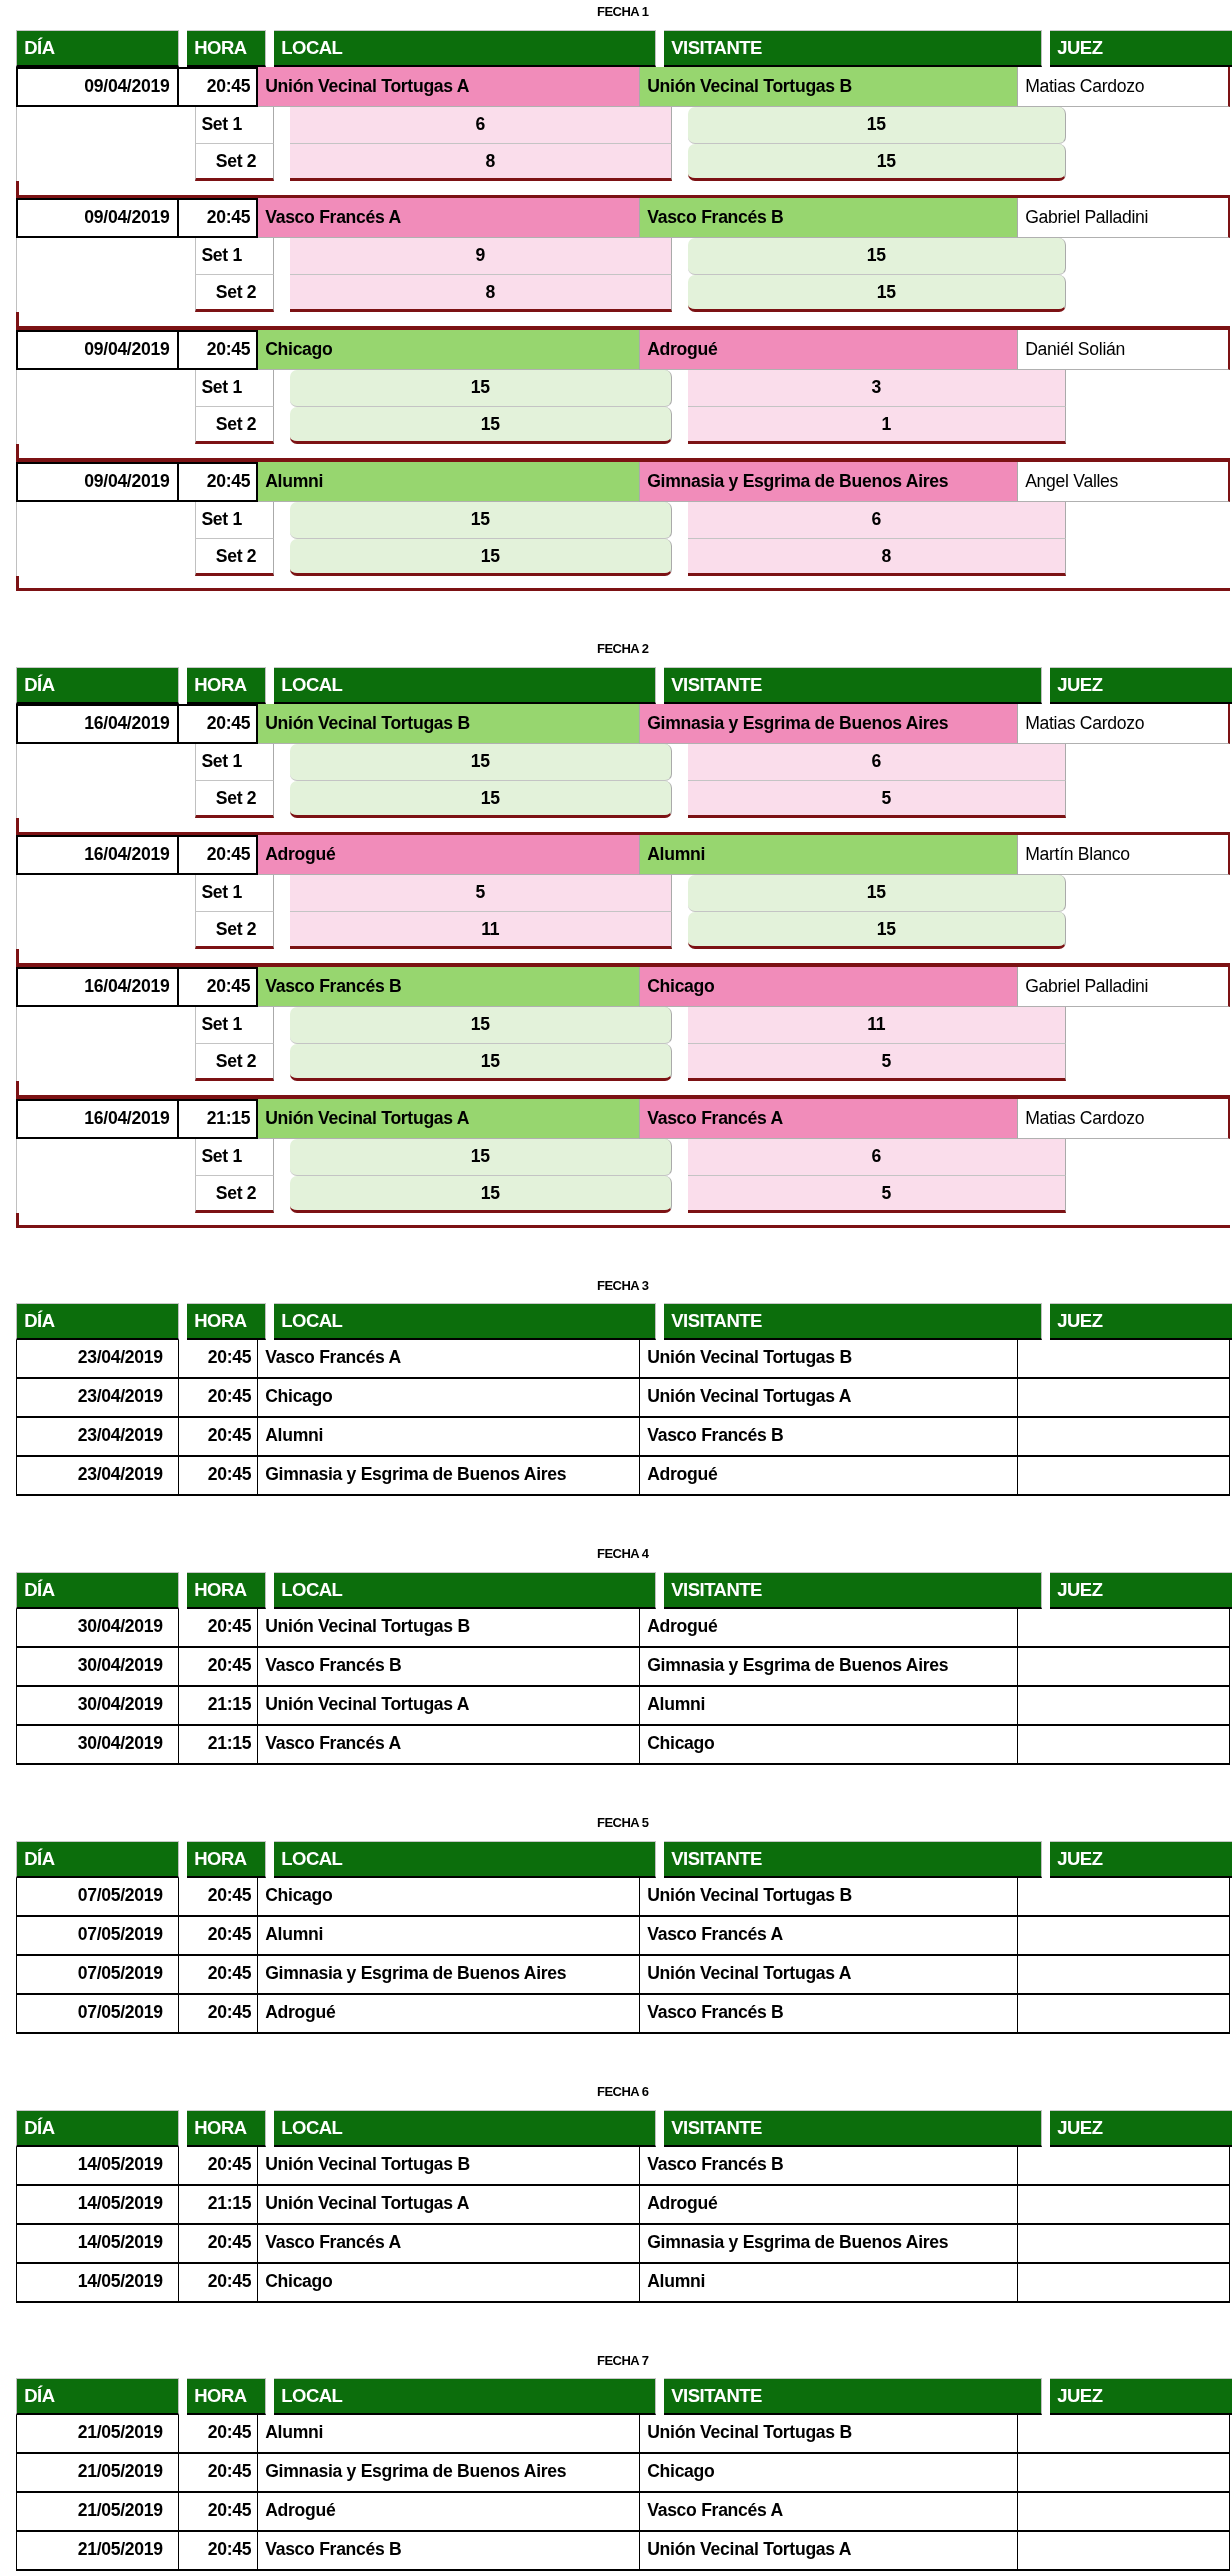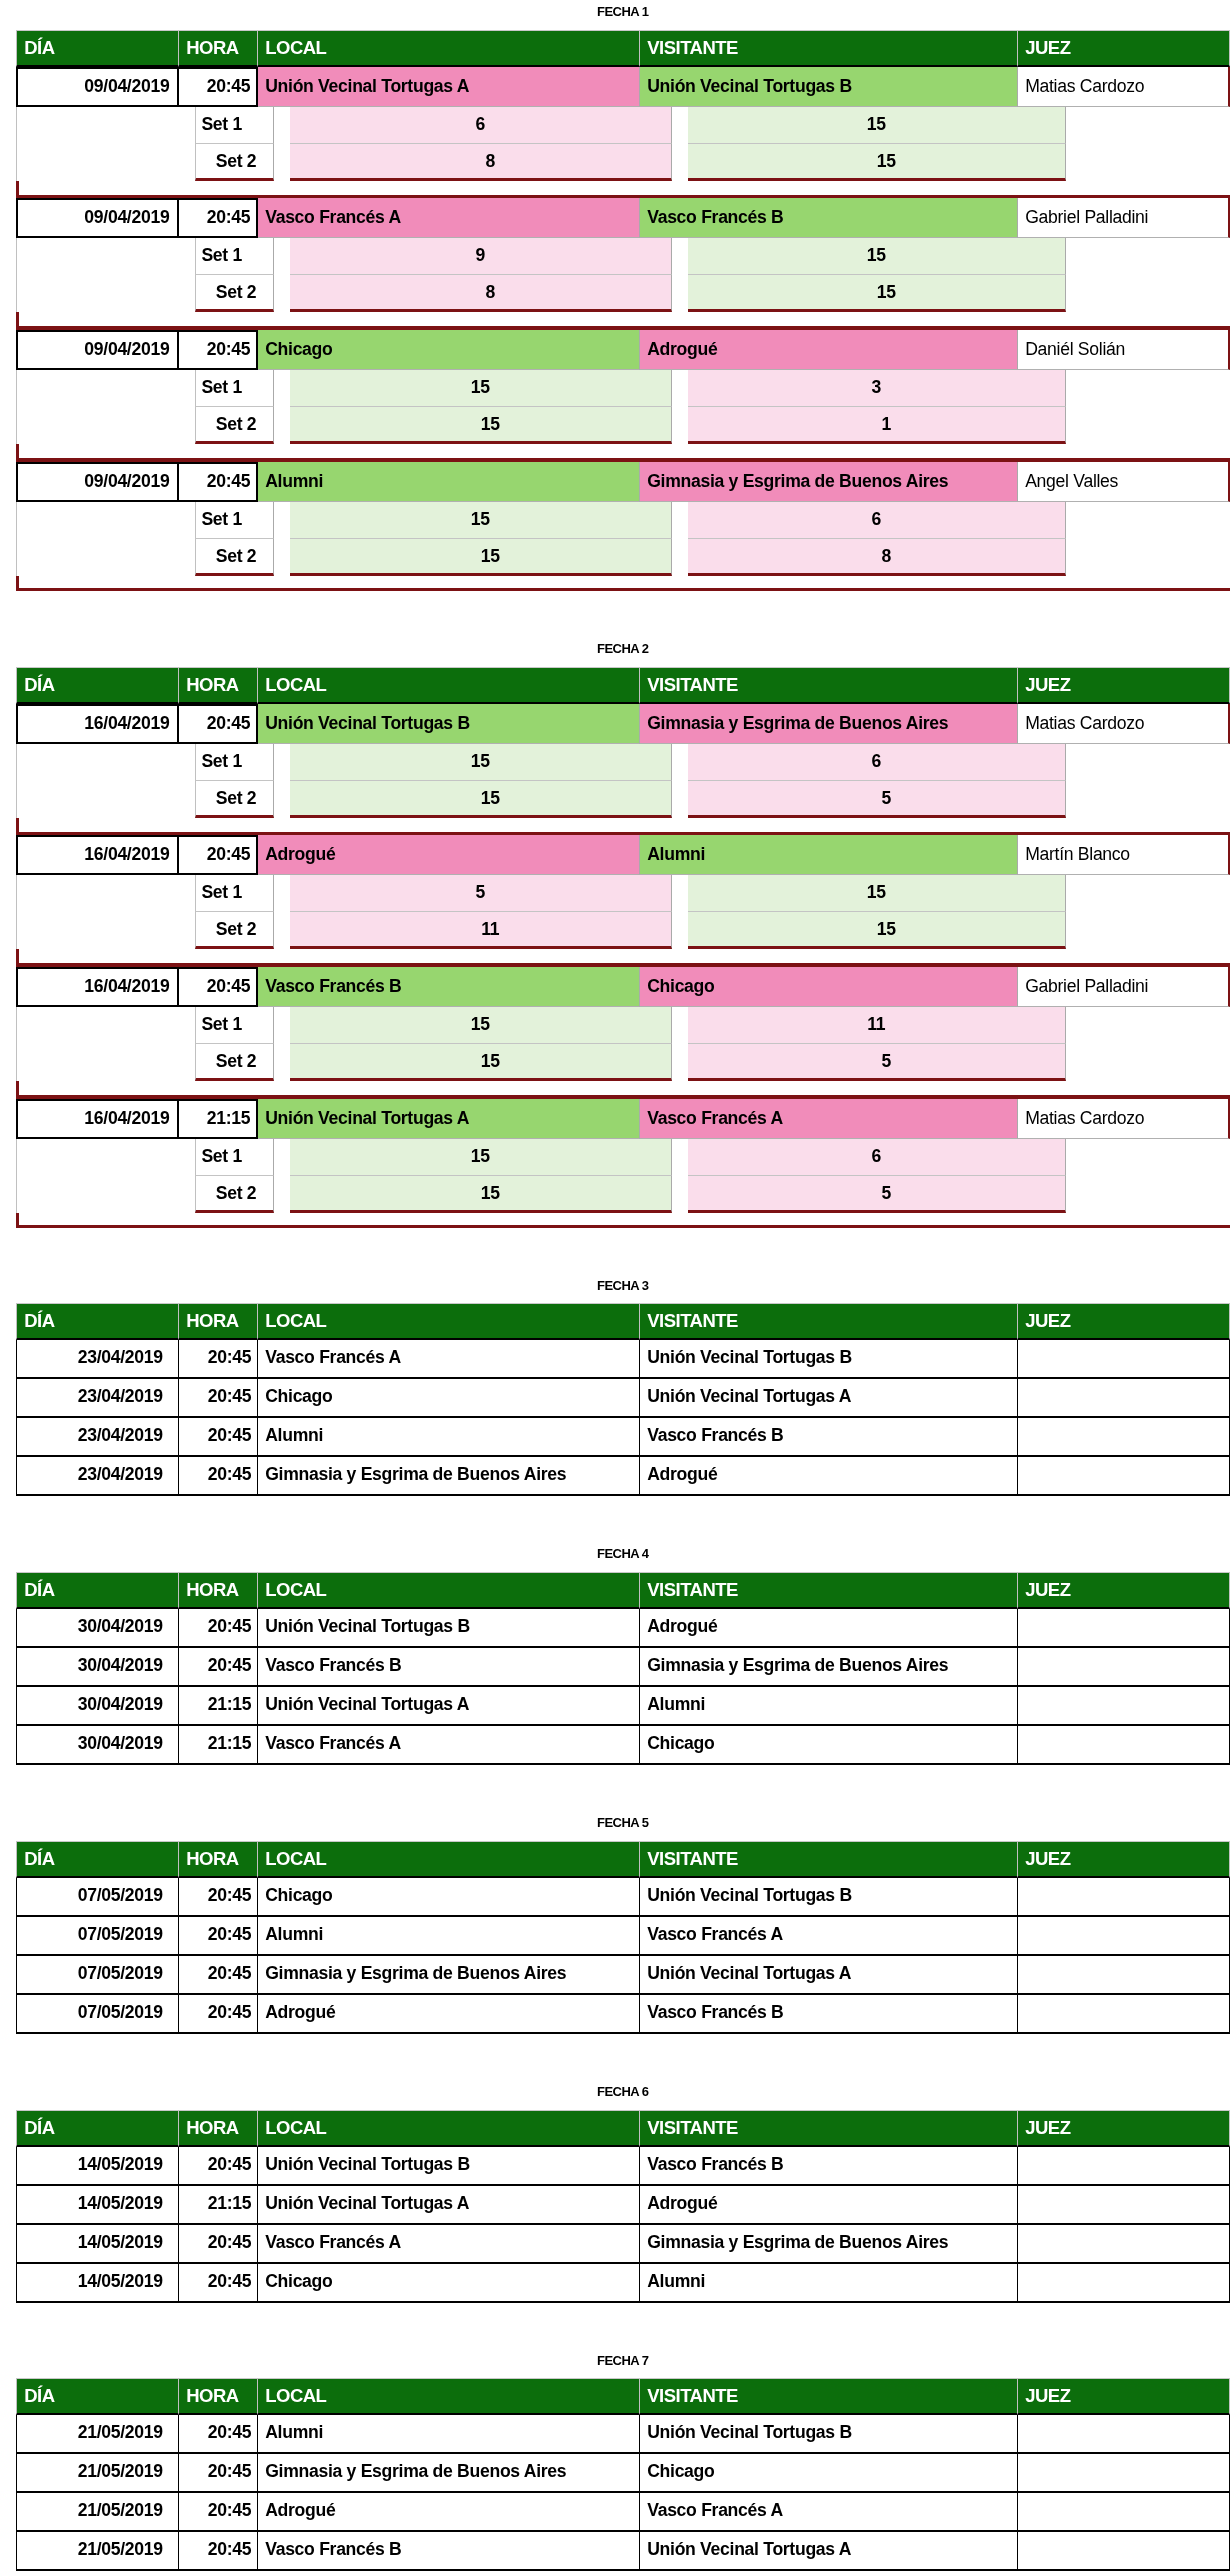--- a/index.html
+++ b/index.html
@@ -12,21 +12,21 @@
   .section{margin-left:15.8px;width:1214px;}
   .section + .section{margin-top:48px;}
   .section-title{
     text-align:center;font-weight:bold;font-size:13px;height:20.4px;line-height:20.4px;
     margin-bottom:7.4px;letter-spacing:-0.5px;
   }
   .row{display:grid;grid-template-columns:163px 79px 382px 378px 212px;}
   .cell{box-sizing:border-box;overflow:hidden;white-space:nowrap;font-size:17.6px;}
 
   
-  .hdr-row{height:37px;}
+  .hdr-row{height:37px;gap:8px;}
   .hdr-cell{
     background:var(--hdr,#0C6E0C);color:#fff;font-weight:bold;font-size:18.5px;
     line-height:33px;padding-left:7.4px;
     border-top:1.9px solid #c8c8c8;border-right:1.9px solid #c0c0c0;border-bottom:2.8px solid #000;
     letter-spacing:-0.5px;
   }
   .hdr-cell:first-child{border-left:1.9px solid #c0c0c0;}
 
   
   .match-row{height:40px;}
@@ -53,21 +53,21 @@
   .set-row{height:37px;gap:16px;}
   .set-dia{background:#fff;border-left:1.9px solid #c0c0c0;}
   .set-label{
     background:#fff;font-weight:bold;padding-left:5.6px;line-height:35px;
     border-left:1.9px solid #c0c0c0;border-right:1.9px solid #aaa;border-bottom:1.9px solid #c4c4c4;
   }
   .set-score{
     text-align:center;font-weight:bold;line-height:35px;
     border-right:1.9px solid #aaa;border-bottom:1.9px solid #c4c4c4;
   }
-  .set-score.winbg{background:var(--winlight,#E3F2DA);}
+  .set-score.winbg{background:var(--winlight,#E3F2DA);border-radius:7px;}
   .set-score.losebg{background:var(--loselight,#FADDEB);}
   .set-juez{background:#fff;border-right:1.9px solid #c0c0c0;}
   .set-row.set2 .set-label,
   .set-row.set2 .set-score{border-bottom:3.7px solid var(--maroon,#7C1214);padding-left:20px;}
 
   
   .gap{height:14px;border-left:3.7px solid var(--maroon,#7C1214);box-sizing:border-box;}
   .gap.end{height:15px;border-bottom:3.7px solid var(--maroon,#7C1214);}
   .block-line{height:3.7px;background:var(--maroon,#7C1214);}
 

